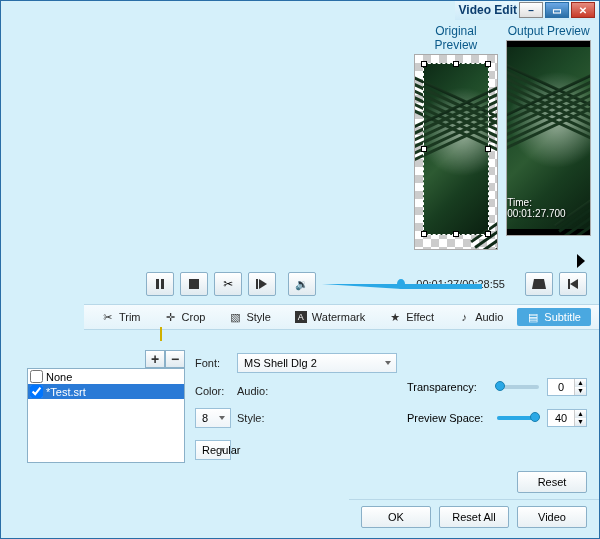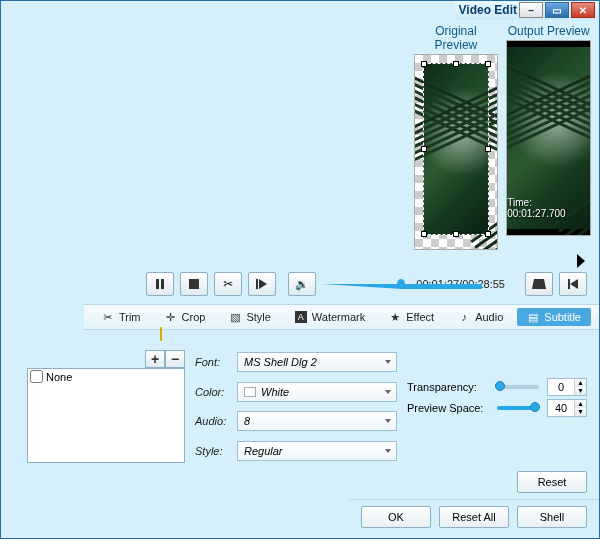--- a/index.html
+++ b/index.html
@@ -58,26 +58,26 @@
   .callout-bubble { background:radial-gradient(ellipse at center,#fff08a,#f5d400); border:1px solid #d0b000; border-radius:50%; padding:3px 14px; font-size:11px; font-style:italic; color:#333; font-weight:bold;}
   .callout-line { width:2px; height:14px; background:#d0b000; margin:0 auto;}
   .editor { display:flex; padding: 20px 12px 8px 12px; gap:10px; background:#d5f0fa; position:relative;}
   .sub-panel { width:158px; display:flex; flex-direction:column;}
   .sub-buttons { display:flex; justify-content:flex-end; gap:0;}
   .sq-btn { width:20px; height:18px; background:linear-gradient(#fff,#e0eaf0); border:1px solid #8ab0c8; display:flex; align-items:center; justify-content:center; font-size:14px; font-weight:bold; color:#333;}
   .sub-list { flex:1; background:#fff; border:1px solid #8ab0c8; min-height:95px; font-size:11px;}
   .sub-row { display:flex; align-items:center; padding:1px 2px; gap:3px;}
   .sub-row input { margin:0;}
   .sub-row.selected { background:#2a7ad6; color:#fff;}
-  .form { display:grid; grid-template-columns: 36px 160px; gap:6px 6px; align-items:center;font-style:italic;}
+  .form { display:grid; grid-template-columns: 36px 160px; gap:6px 6px; align-items:center;}
   .form label { font-size:11px; text-align:left; color:#222;}
   .combo { height:20px; background:linear-gradient(#fff,#eef4f8); border:1px solid #9ac0d8; display:flex; align-items:center; padding:0 6px; font-size:11px; position:relative;}
   .combo::after { content:""; position:absolute; right:5px; top:7px; border-left:3px solid transparent; border-right:3px solid transparent; border-top:4px solid #666;}
   .color-sw { width:12px; height:10px; background:#fff; border:1px solid #aaa; margin-right:5px;}
-  .sliders { width:180px; display:flex; flex-direction:column; gap:3px; margin-left:auto; padding-top:28px;}
+  .sliders { width:180px; display:flex; flex-direction:column; gap:13px; margin-left:auto; padding-top:28px;}
   .slider-row { display:flex; align-items:center; gap:8px;}
   .slider-row label { width:82px; font-size:11px;}
   .slider { flex:1; height:4px; background:#b0d0e0; border-radius:2px; position:relative;}
   .slider .fill { position:absolute; left:0; top:0; bottom:0; background:#2aa8e6; border-radius:2px;}
   .slider .thumb { position:absolute; top:-4px; width:10px; height:10px; background:#2aa8e6; border:1px solid #1a80b0; border-radius:50%;}
   .spin { width:40px; height:18px; display:flex; border:1px solid #9ac0d8; background:#fff; align-items:center;}
   .spin span { flex:1; text-align:center; font-size:11px;}
   .spin .arrows { width:12px; display:flex; flex-direction:column;}
   .spin .ar { height:8px; font-size:7px; text-align:center; line-height:7px; background:linear-gradient(#fff,#e0eaf0); border-left:1px solid #ccc;}
   .reset-row { display:flex; justify-content:flex-end; padding: 0 12px 6px 12px;}
@@ -227,34 +227,34 @@
           </div>
         <div class="sq-btn">
             <span>−</span>
           </div>
       </div>
       <div class="sub-list">
         <div class="sub-row">
           <input type="checkbox" style="">
           <span>None</span>
         </div>
+        <div class="sub-row selected">
+          <input type="checkbox" checked="" style="">
+          <span>*Test.srt</span>
+        </div>
       </div>
     </div>
 
     <div class="form">
       <label>Font:</label>
       <div class="combo">
           <span>MS Shell Dlg 2</span>
         </div>
 
       <label>Color:</label>
-      <div class="combo">
-        <span class="color-sw"></span>
-        <span>White</span>
-      </div>
 
       <label>Audio:</label>
       <div class="combo">
           <span>8</span>
         </div>
 
       <label>Style:</label>
       <div class="combo">
           <span>Regular</span>
         </div>
@@ -292,15 +292,15 @@
     </div>
   </div>
 
   <div class="reset-row">
     <button class="push-btn">Reset</button>
   </div>
 
   <div class="footer-btns">
     <button class="push-btn">OK</button>
     <button class="push-btn">Reset All</button>
-    <button class="push-btn">Shell</button>
+    <button class="push-btn">Video</button>
   </div>
 </div>
 
 </body></html>

